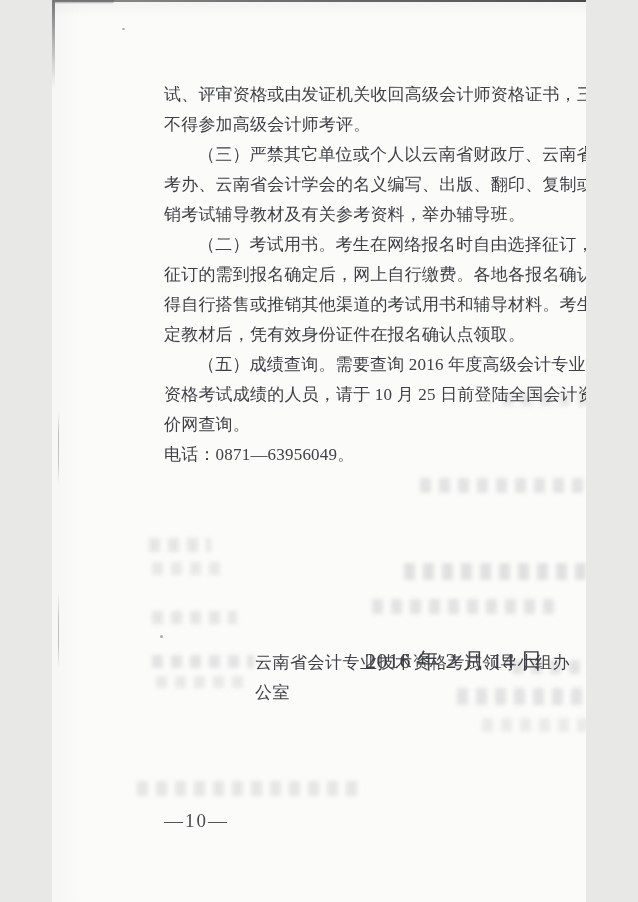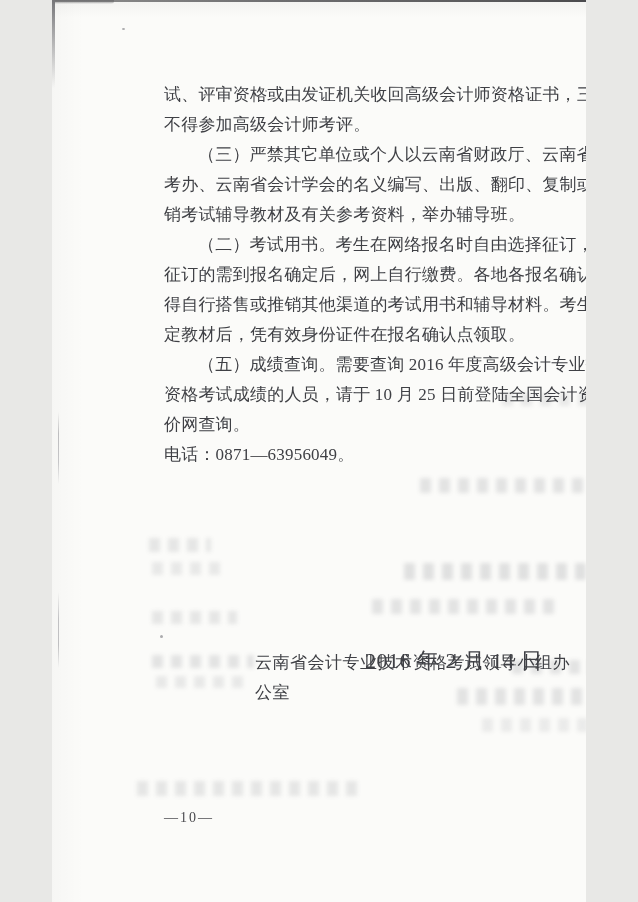--- a/index.html
+++ b/index.html
@@ -62,21 +62,21 @@
   .sig-org{
     position:absolute;left:203px;top:648px;
     font-size:17px;line-height:30px;letter-spacing:.5px;
   }
   .sig-date{
     position:absolute;left:313px;top:646px;
     font-size:22px;line-height:30px;letter-spacing:.5px;
   }
   .page-num{
     position:absolute;left:112px;top:810px;
-    font-size:14px;letter-spacing:2px;color:#4a4a4e;
+    font-size:19px;letter-spacing:2px;color:#4a4a4e;
   }
 </style>
 </head>
 <body>
 
 <div class="sheet">
 
   <div class="edge-top"></div>
   <div class="edge-top-blob"></div>
   <div class="edge-right-tail"></div>

